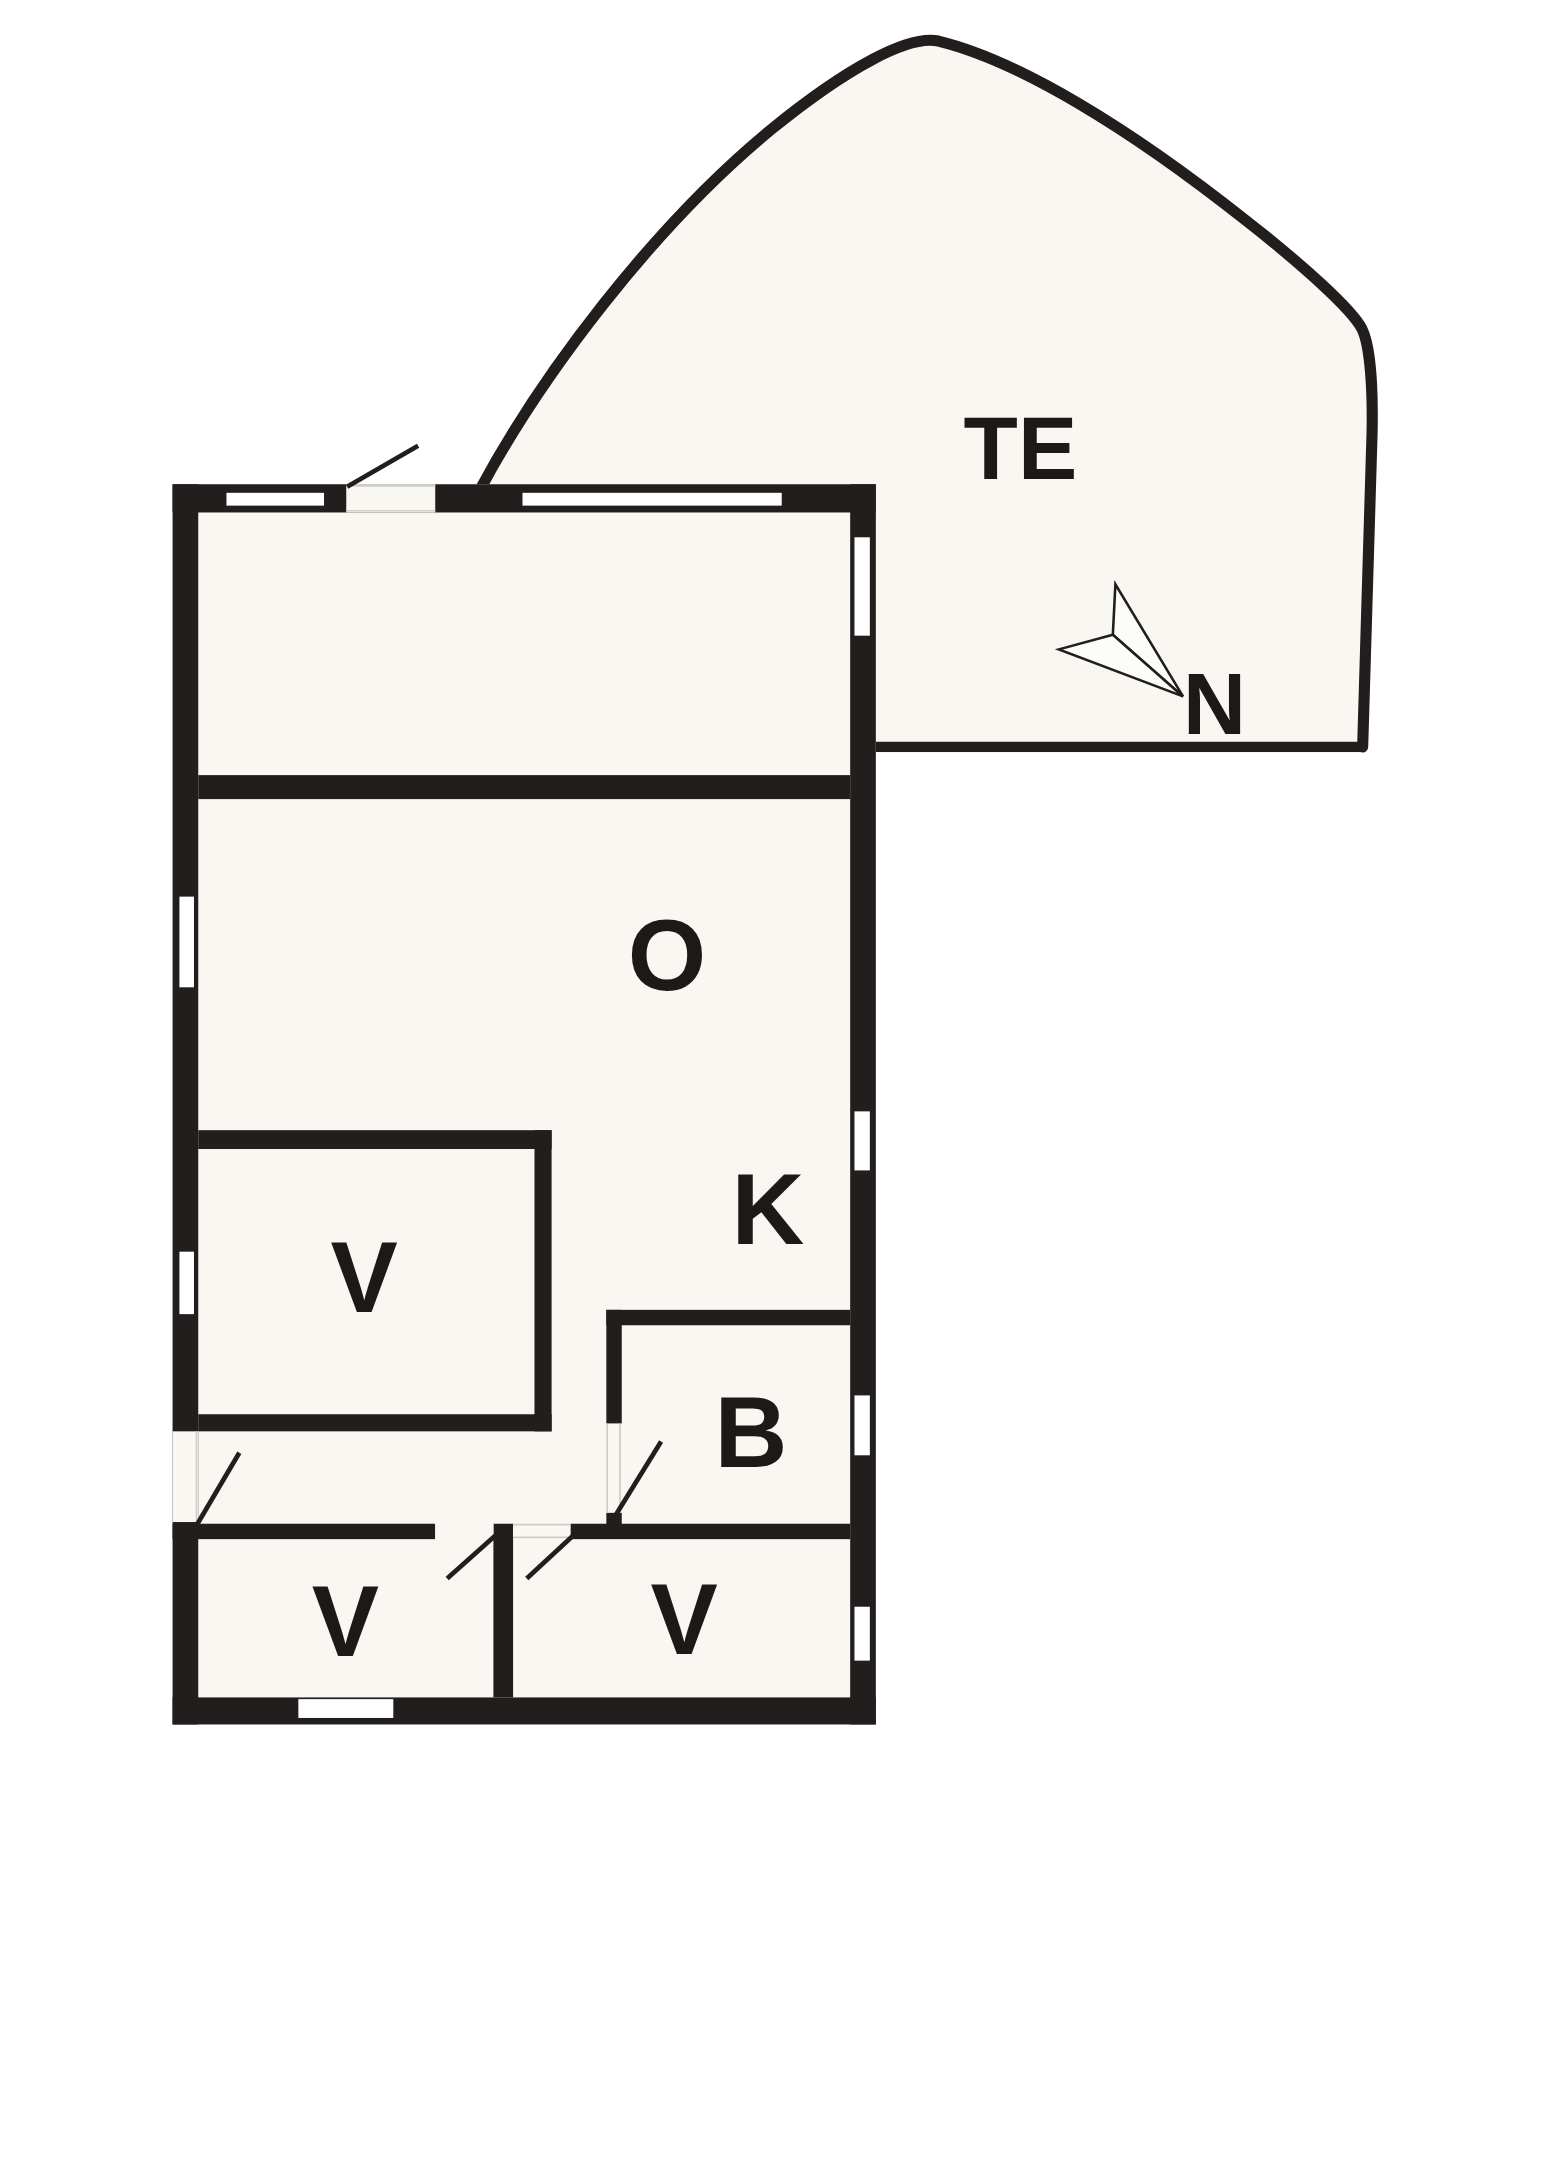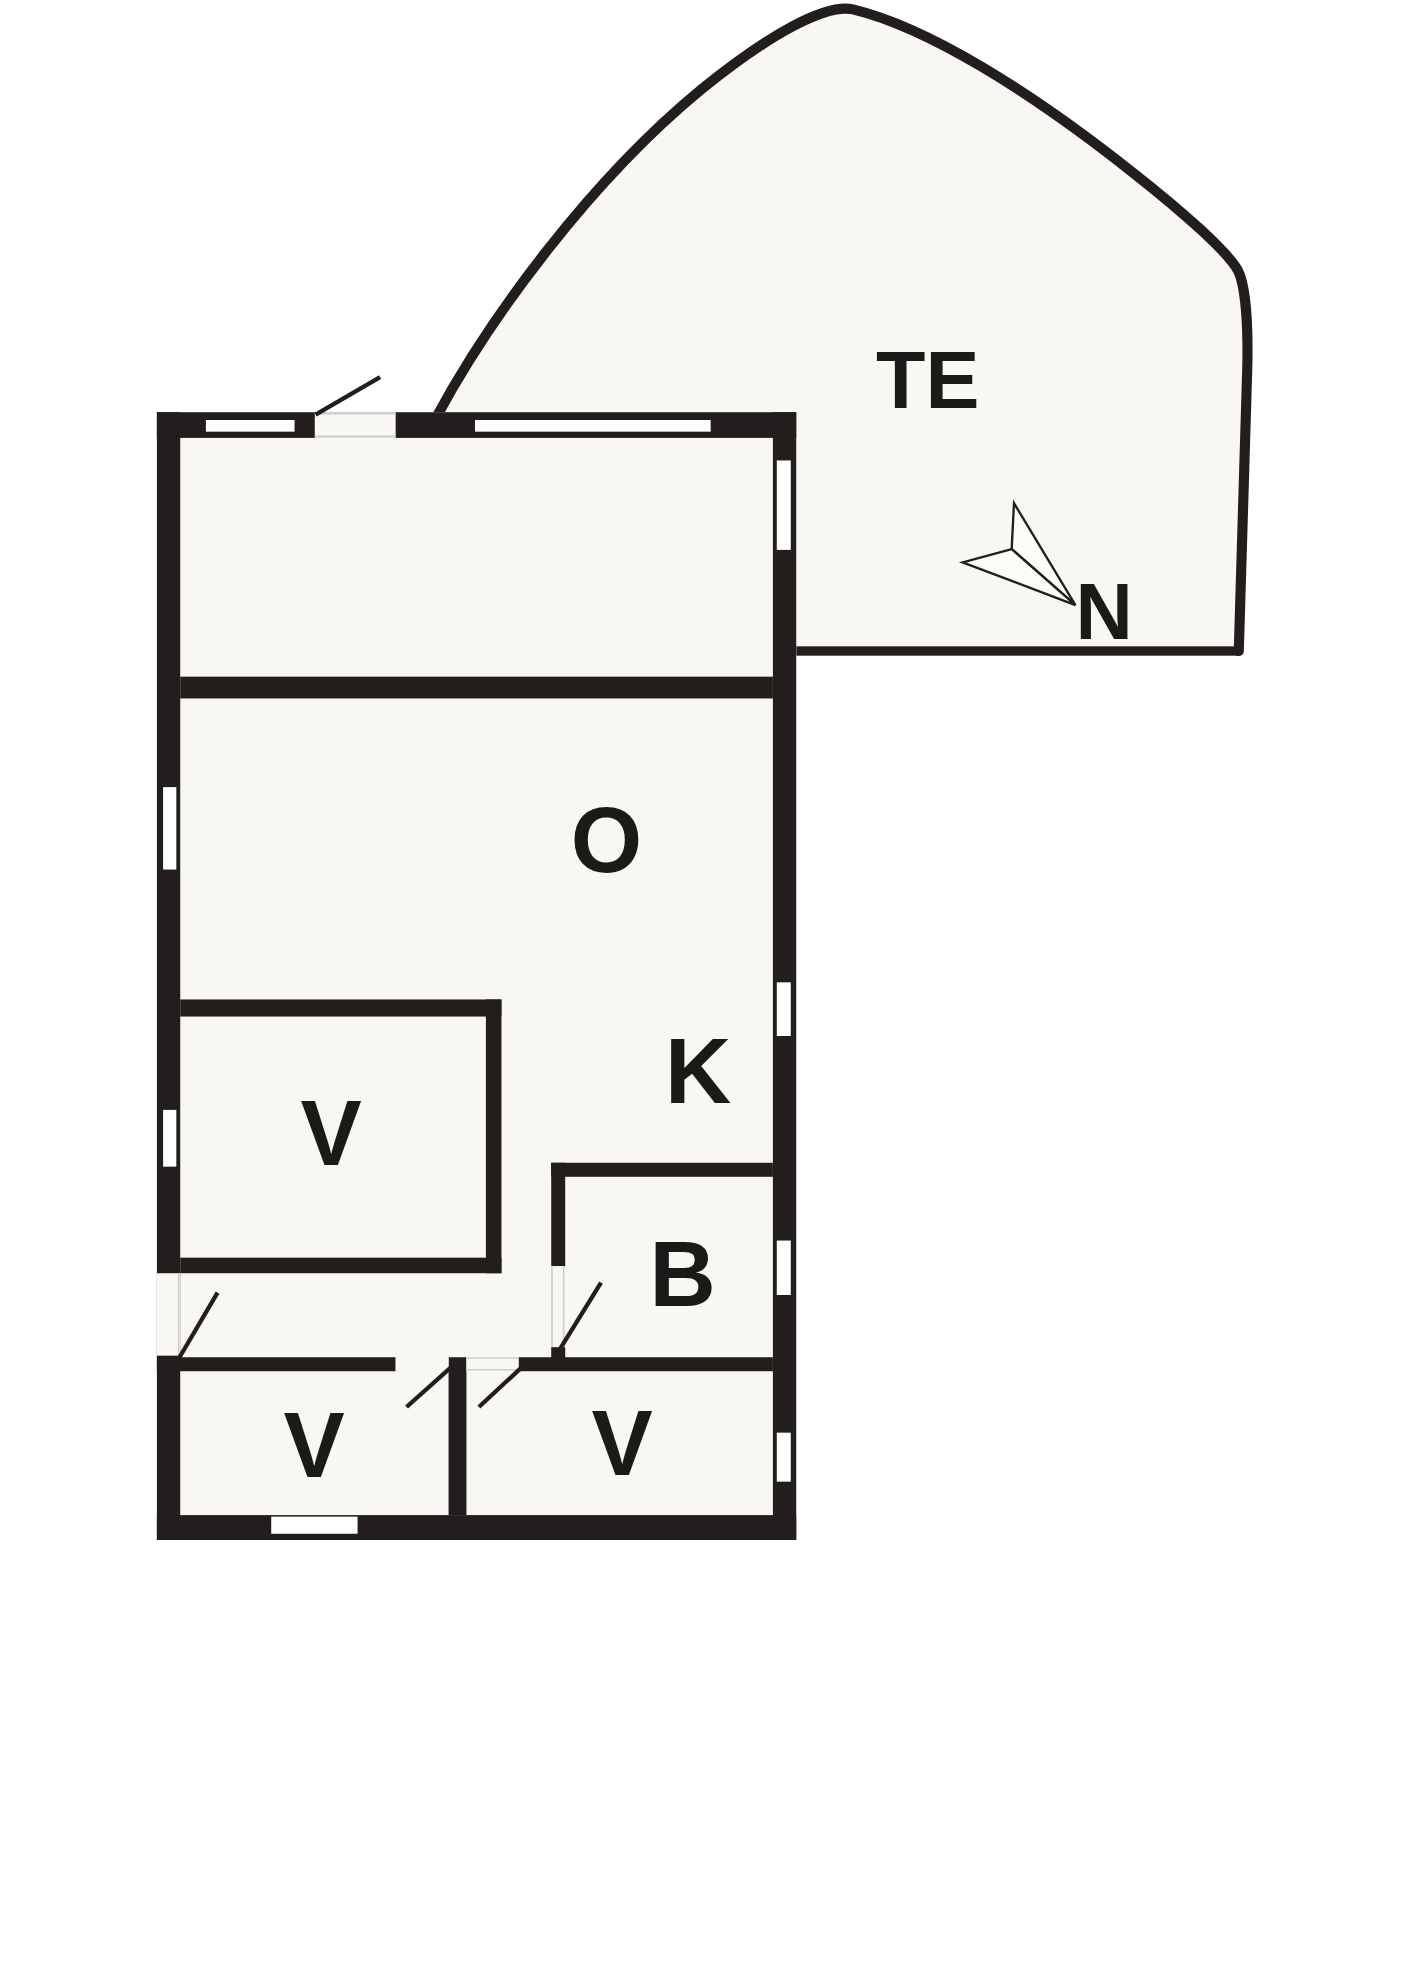--- a/index.html
+++ b/index.html
@@ -1,16 +1,16 @@
 <!DOCTYPE html>
 <html style="--bg: #ffffff; --floor: #f8f7f1; --wall: #211e1d; --label: #1c1a19; --threshold: #cfcdc6; --compassfill: #fcfcf9;"><head>
 <meta charset="utf-8">
 <style>
   html,body{margin:0;padding:0;background:#ffffff;}
-  .canvas{width:1412px;height:1540px;position:relative;background:var(--bg,#fff);}
+  .canvas{width:1412px;height:1540px;position:relative;background:var(--bg,#fff);margin-top:28px;}
   svg{display:block;width:100%;height:100%;}
   .floor{fill:var(--floor);}
   .wall{fill:var(--wall);}
   .win{fill:var(--bg);}
   .dooropen{fill:var(--floor);}
   .threshold{stroke:var(--threshold);stroke-width:2;fill:none;}
   .swing{stroke:var(--wall);stroke-width:5.5;fill:none;stroke-linecap:butt;}
   .curve{stroke:var(--wall);stroke-width:13;fill:none;stroke-linejoin:round;stroke-linecap:round;}
   .compass{fill:var(--compassfill);stroke:var(--wall);stroke-width:3;stroke-linejoin:miter;}
   .lbl{fill:var(--label);font-family:"Liberation Sans","DejaVu Sans",sans-serif;font-weight:bold;}

